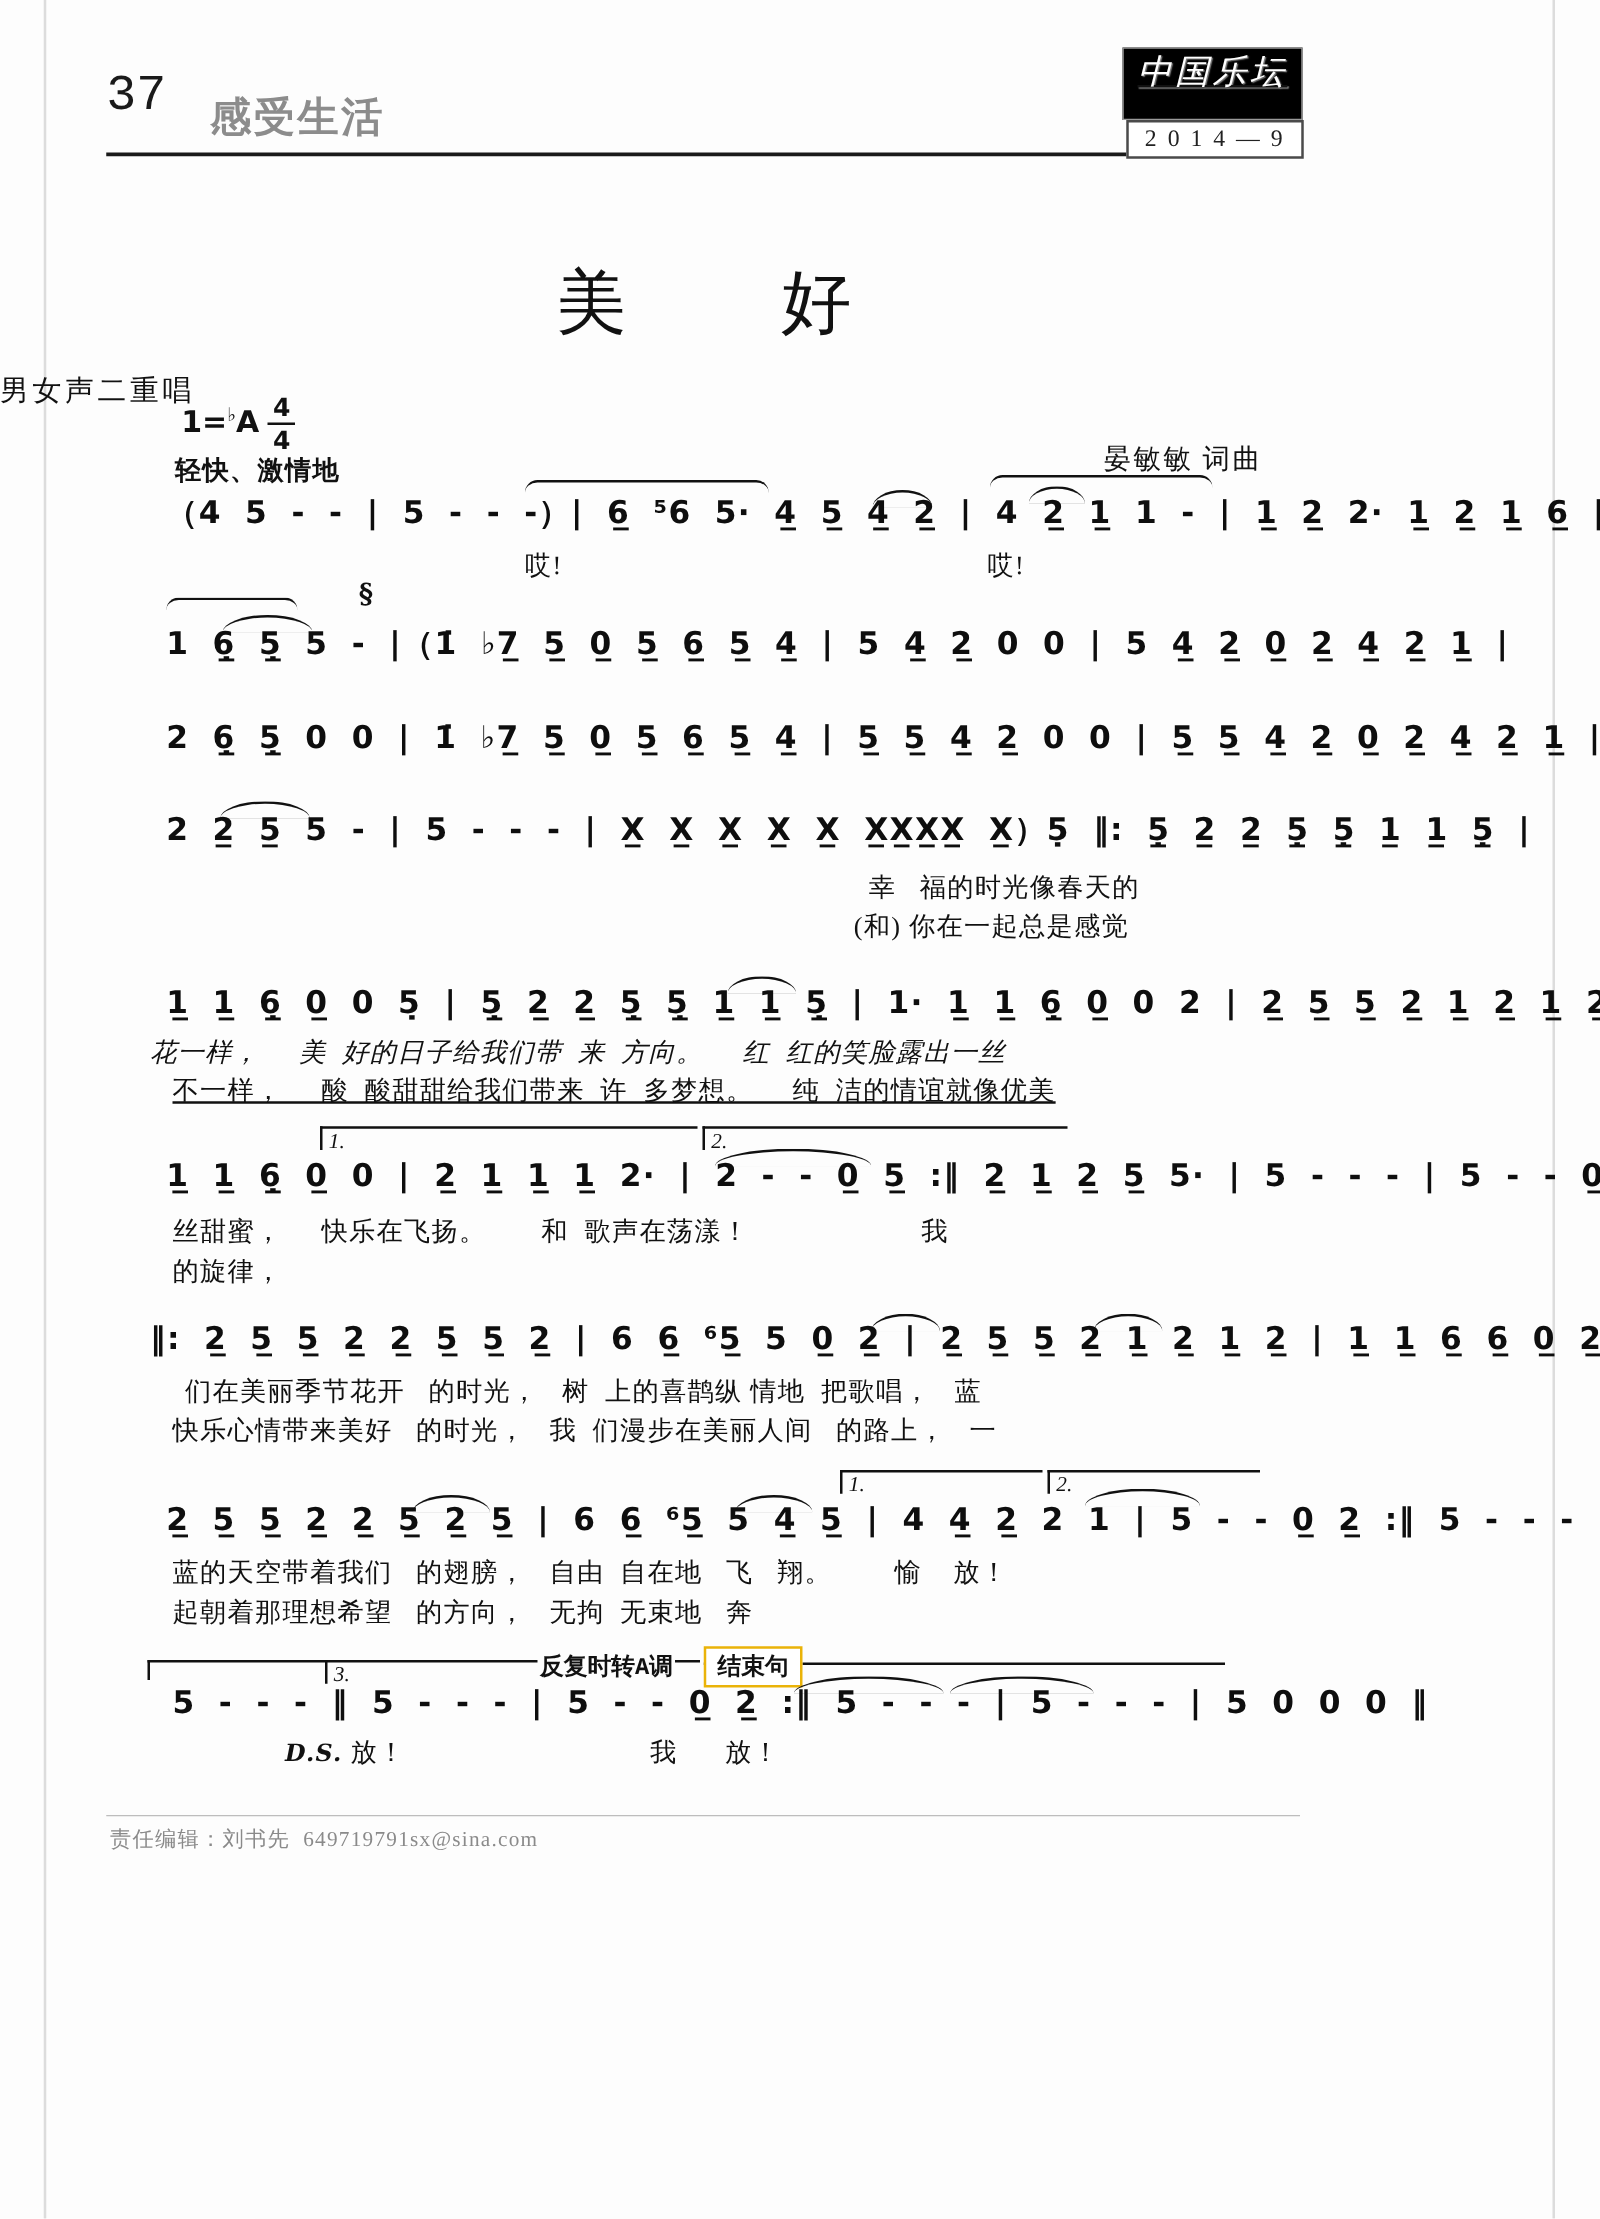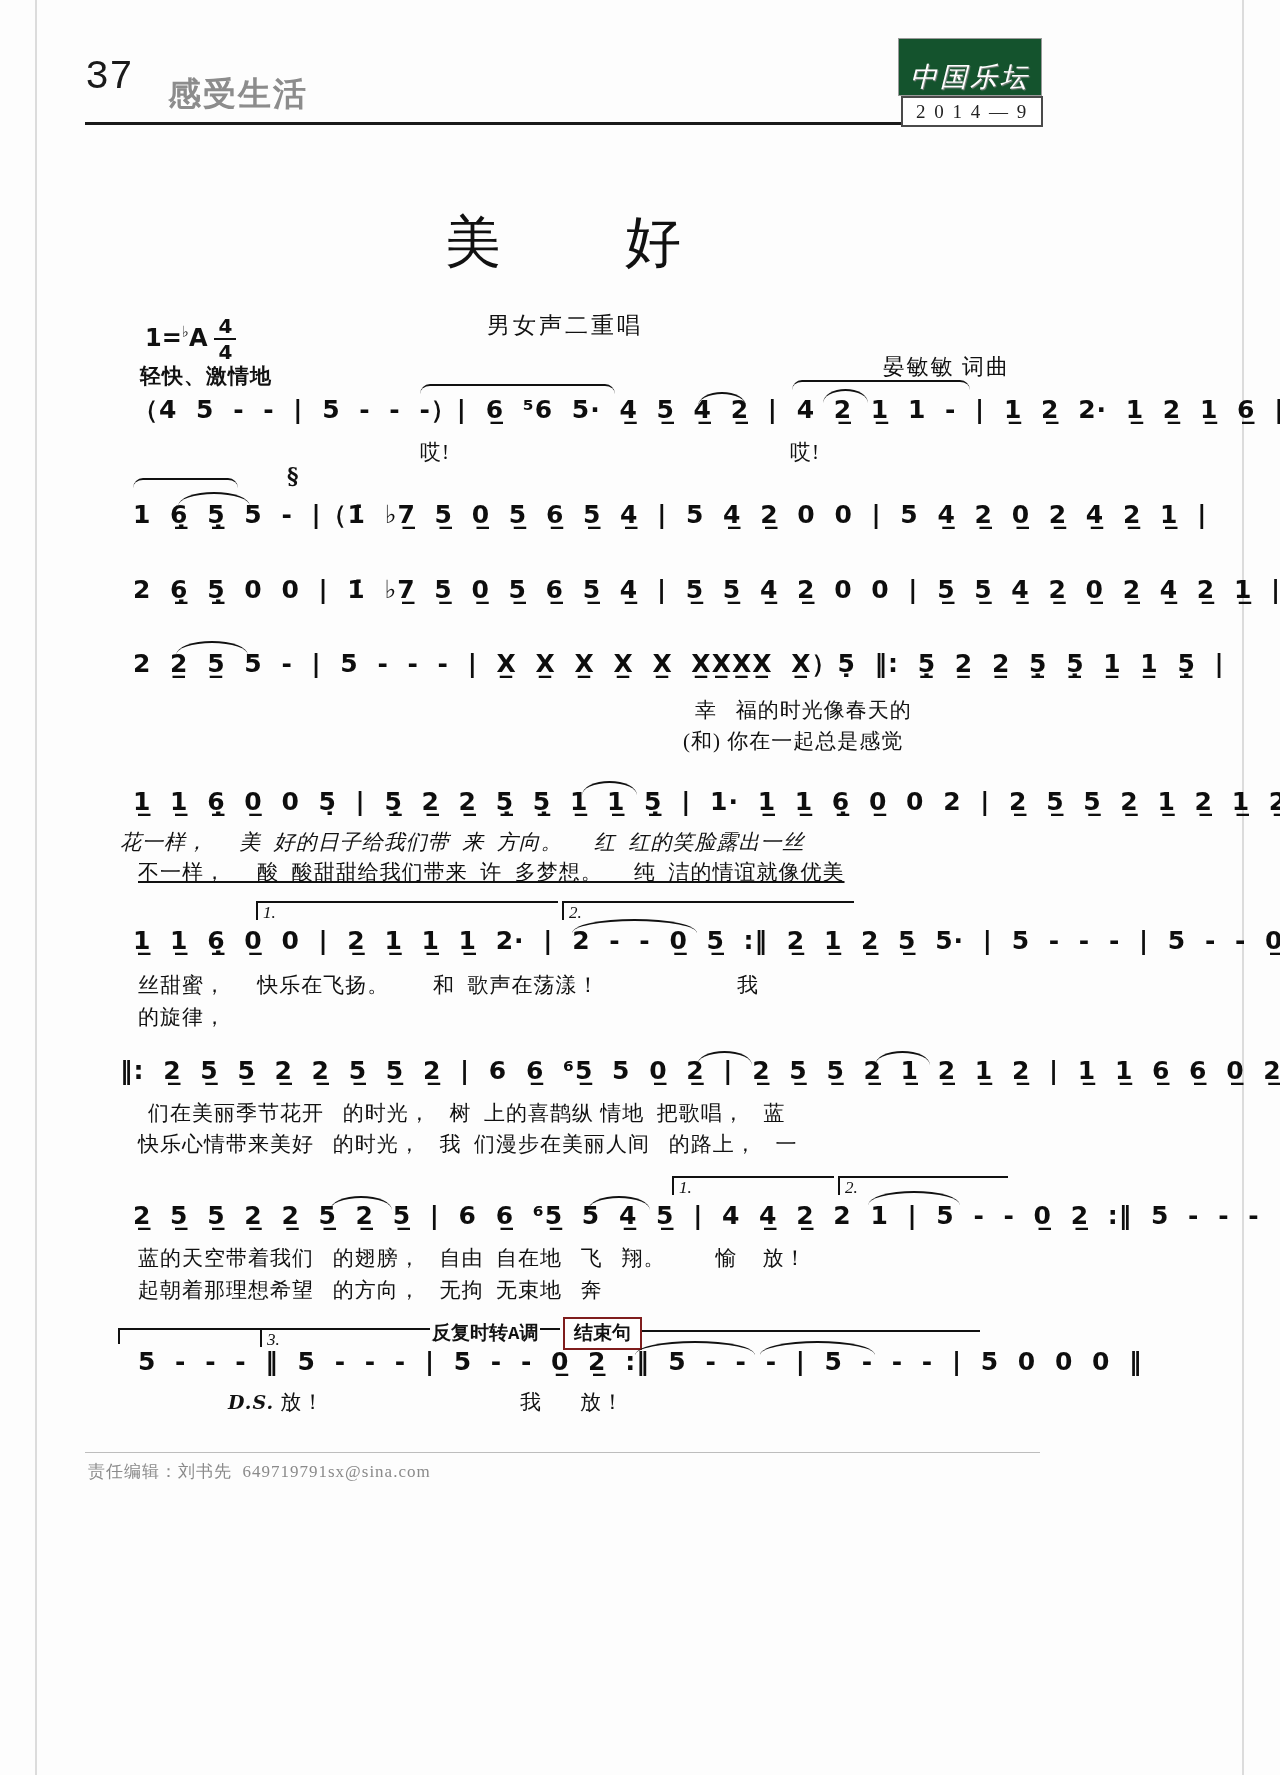--- a/index.html
+++ b/index.html
@@ -5,22 +5,22 @@
   html,body{margin:0;padding:0;background:#fff;}
   #page{position:relative;width:1280px;height:1775px;background:#fdfdfd;overflow:hidden;
         font-family:"Liberation Serif",serif;color:#111;}
   .abs{position:absolute;}
   .scan-edge{background:#dcdcdc;width:2px;height:1775px;top:0;}
 
   
   .page-num{font-family:Liberation Mono, monospace;font-size:40px;font-weight:500;color:#1a1a1a;}
   .section{font-family:"Liberation Sans",sans-serif;font-size:33px;font-weight:bold;color:#8c8c8c;letter-spacing:2px;}
   .rule{background:#1a1a1a;height:3px;}
-  .logo-box{width:142px;height:56px;background:#14532d;border:1px solid #9a9a9a;
-            display:flex;align-items:flex-end;justify-content:center;}
+  .logo-box{width:142px;height:56px;background:#000000;border:1px solid #9a9a9a;
+            display:flex;align-items:flex-start;justify-content:center;text-decoration:underline;}
   .logo-text{font-style:italic;font-size:27px;color:#fff;letter-spacing:3px;
              text-shadow:1px 1px 1px #8a8a8a;font-family:"Liberation Serif",serif;}
   .issue-box{width:138px;height:27px;border:2px solid #4a4a4a;display:flex;align-items:center;justify-content:center;
              font-size:19px;letter-spacing:2px;color:#222;background:#fff;}
 
   
   .title{font-size:56px;letter-spacing:4px;color:#111;}
   .subtitle{font-size:23px;color:#111;letter-spacing:3px;}
   .keysig{font-family:"DejaVu Sans",sans-serif;font-weight:bold;font-size:24px;color:#111;}
   .keysig sup{font-size:15px;}
@@ -36,21 +36,21 @@
   .lyric{font-size:21px;color:#111;white-space:pre;letter-spacing:1px;}
   .segno{font-family:"DejaVu Serif",serif;font-size:22px;font-weight:bold;color:#111;}
 
   
   .overline{height:10px;border-top:2.5px solid #111;border-radius:10px 10px 0 0;}
   .arc{height:12px;border-top:2px solid #111;border-radius:50% 50% 0 0 / 100% 100% 0 0;}
   .volta{height:17px;border-top:2px solid #111;border-left:2px solid #111;}
   .volta .v-label{font-style:italic;font-size:17px;padding-left:5px;line-height:1;display:inline-block;margin-top:1px;}
   .cont-bracket{height:14px;border-top:2px solid #111;border-left:2px solid #111;}
   .coda-line{height:12px;border-top:2px solid #111;}
-  .coda-box{border:2px solid #7f1d1d;font-weight:bold;font-size:19px;padding:1px 9px 2px;background:#fff;}
+  .coda-box{border:2px solid #eab308;font-weight:bold;font-size:19px;padding:1px 9px 2px;background:#fff;}
   .modulation{font-weight:bold;font-size:19px;background:#fdfdfd;padding:0 2px;font-family:Liberation Mono, monospace;}
   .ds{font-style:italic;font-family:"DejaVu Serif",serif;font-weight:bold;font-size:19px;}
 
   
   .footer-rule{background:#bdbdbd;height:1px;}
   .footer-text{font-size:17px;color:#8a8a8a;letter-spacing:1px;white-space:pre;}
 </style>
 </head>
 <body>
 
@@ -62,21 +62,21 @@
   <div class="abs page-num" style="left:85px;top:55px;">37</div>
   <div class="abs section" style="left:168px;top:72px;">感受生活</div>
   <div class="abs rule" style="left:85px;top:122px;width:955px;"></div>
 
   <div class="abs logo-box" style="left:898px;top:38px;">
     <span class="logo-text">中国乐坛</span>
   </div>
   <div class="abs issue-box" style="left:901px;top:96px;">2 0 1 4 — 9</div>
 
   <div class="abs title" style="left:0;top:205px;width:1130px;text-align:center;">美　　好</div>
-  <div class="abs subtitle" style="left:0;top:310px;width:1130px;text-align:center;font-family:Liberation Mono, monospace;">男女声二重唱</div>
+  <div class="abs subtitle" style="left:0;top:297px;width:1130px;text-align:left;font-family:Liberation Mono, monospace;">男女声二重唱</div>
 
   <div class="abs keysig" style="left:145px;top:316px;">
     <span>1=</span><sup>♭</sup><span>A</span><span class="meter"><span class="num">4</span><span class="den">4</span></span>
   </div>
   <div class="abs tempo" style="left:140px;top:362px;">轻快、激情地</div>
   <div class="abs credit" style="left:860px;top:352px;width:150px;text-align:right;">晏敏敏 词曲</div>
 
   <div class="abs overline" style="left:420px;top:384px;width:195px;"></div>
   <div class="abs overline" style="left:792px;top:380px;width:178px;"></div>
   <div class="abs arc" style="left:698px;top:392px;width:48px;"></div>

